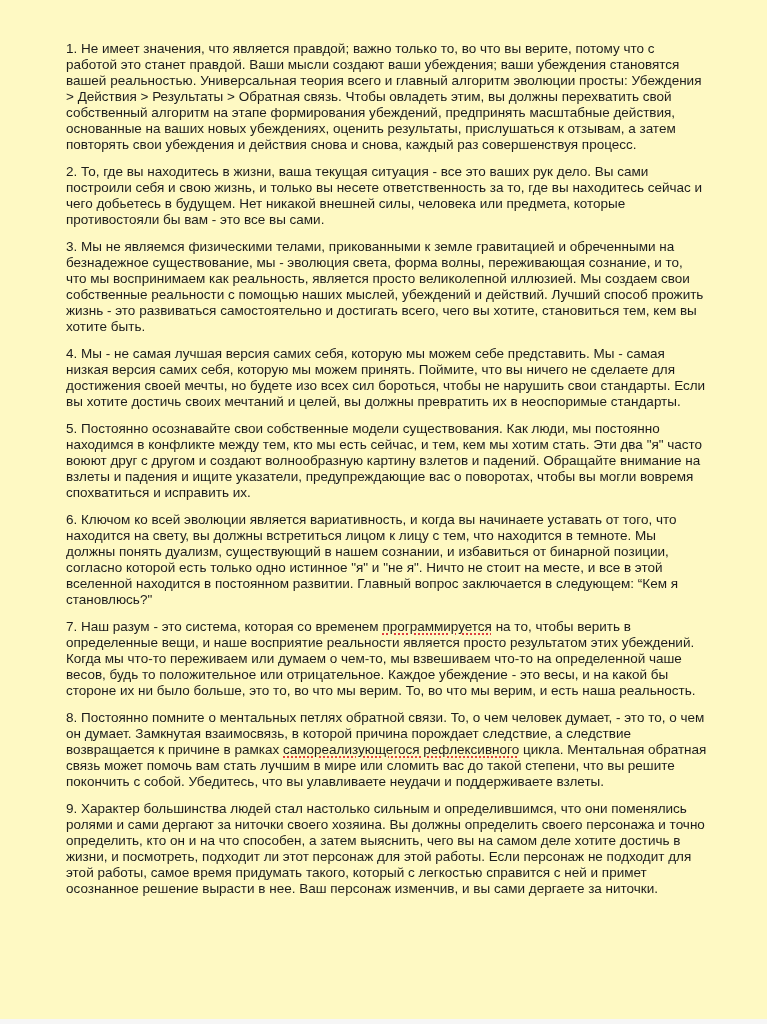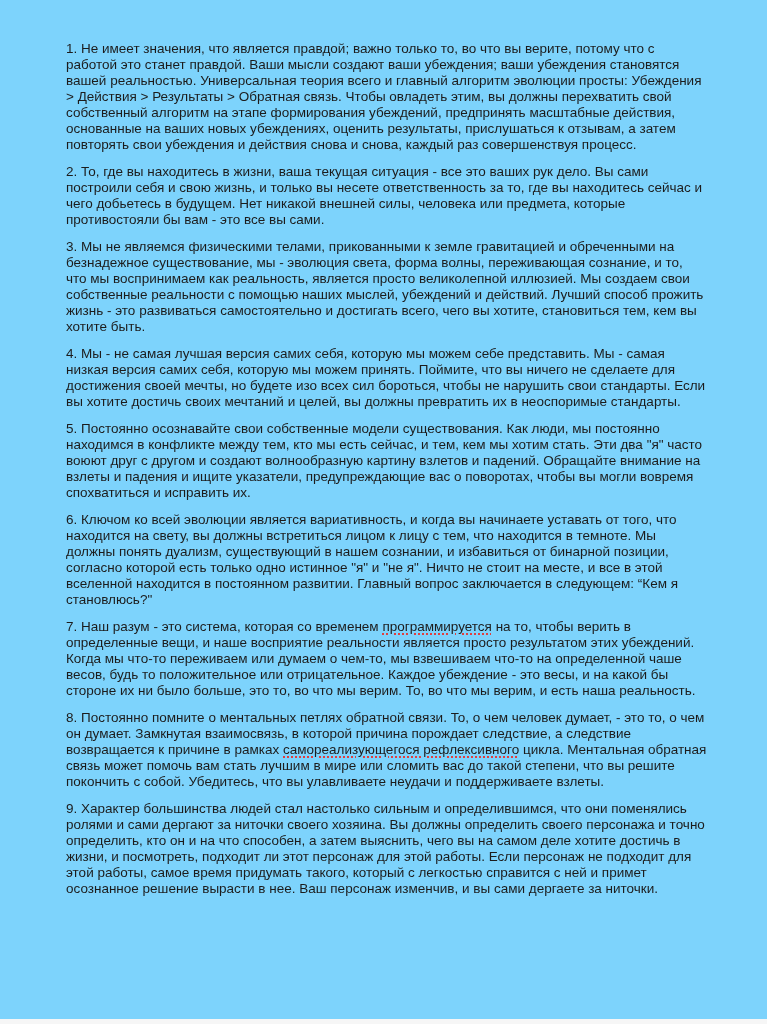--- a/index.html
+++ b/index.html
@@ -10,21 +10,21 @@
   body {
     width: 767px;
     height: 1024px;
     overflow: hidden;
     position: relative;
     font-family: "Liberation Sans", sans-serif;
   }
   .page {
     position: absolute;
     inset: 0;
-    background: #7dd3fc;
+    background: #fef9c3;
   }
   .text-block {
     position: absolute;
     left: 66px;
     top: 41px;
     width: 641px;
     color: #1c1c1c;
     font-size: 13.5px;
     line-height: 16px;
     font-weight: 400;

